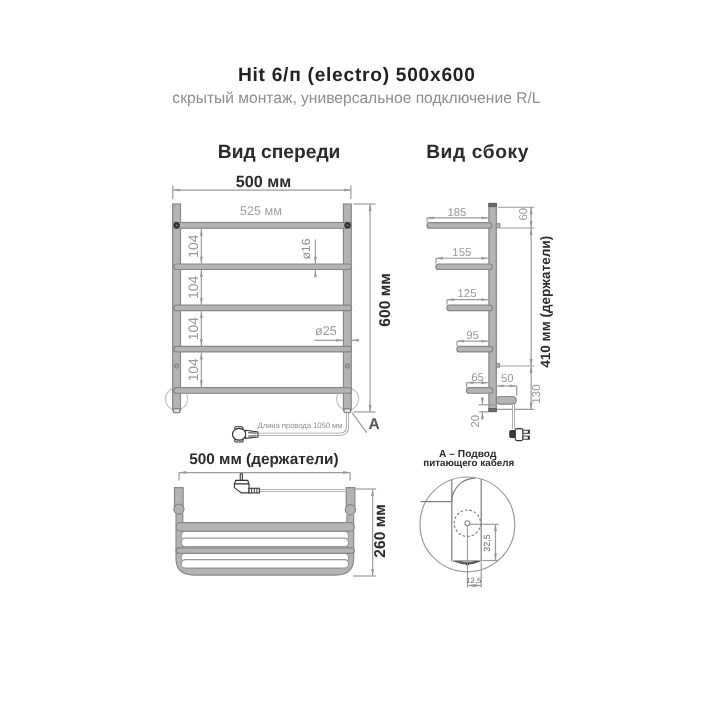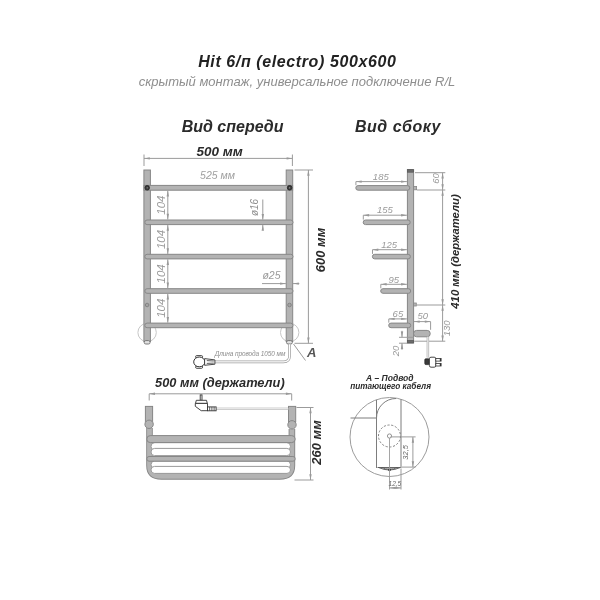--- a/index.html
+++ b/index.html
@@ -1,16 +1,16 @@
 <!DOCTYPE html>
 <html><head>
 <meta charset="utf-8">
 <style>
   html,body{margin:0;padding:0;background:#fff;}
-  .wrap{width:600px;height:532px;position:relative;font-family:"Liberation Sans",sans-serif;font-style:italic;}
+  .wrap{width:600px;height:532px;position:relative;font-family:"Liberation Sans",sans-serif;}
   svg{position:absolute;left:0;top:0;will-change:transform;opacity:0.999;}
   text{font-family:"Liberation Sans",sans-serif;}
 </style>
 </head>
 <body>
 <div class="wrap">
 <svg width="600" height="600" viewBox="0 0 600 600">
 <defs>
 <marker id="ar" markerUnits="userSpaceOnUse" markerWidth="10" markerHeight="8" refX="8.6" refY="3.5" orient="auto-start-reverse">
   <path d="M8.6,3.5 L2.8,2.3 L2.8,4.7 Z" fill="#999"></path>

